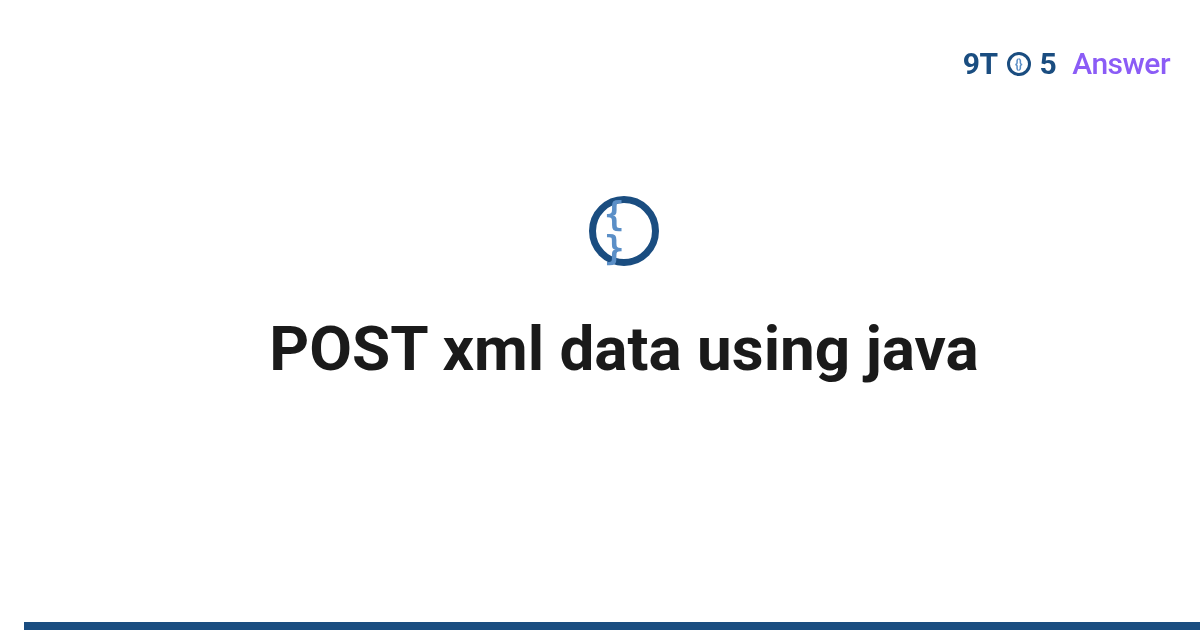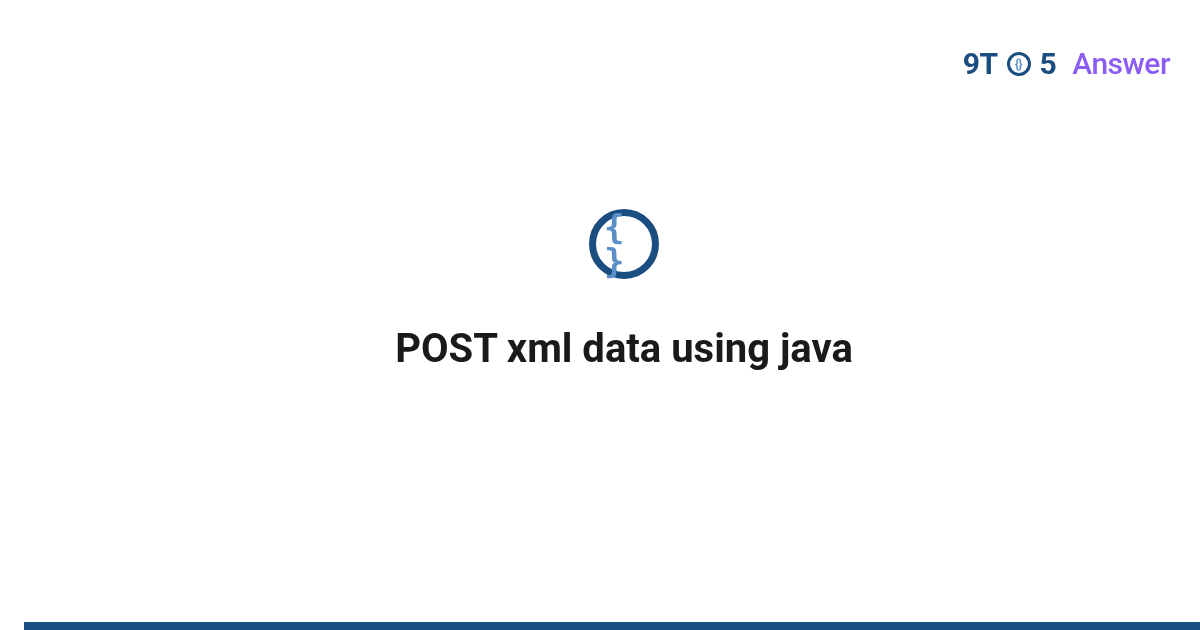--- a/index.html
+++ b/index.html
@@ -78,21 +78,21 @@
     }
     .category-icon-text {
       font-size: 34px;
       font-weight: 700;
       color: #5b8fc7;
       letter-spacing: 2px;
       line-height: 1;
       font-family: "Consolas", "Monaco", monospace;
     }
     .title {
-      font-size: 40px;
+      font-size: 62px;
       font-weight: 700;
       color: #1a1a1a;
       text-align: center;
       line-height: 1.2;
       max-width: 1000px;
     }
     .bottom-bar {
       position: absolute;
       bottom: 0;
       left: 0;

